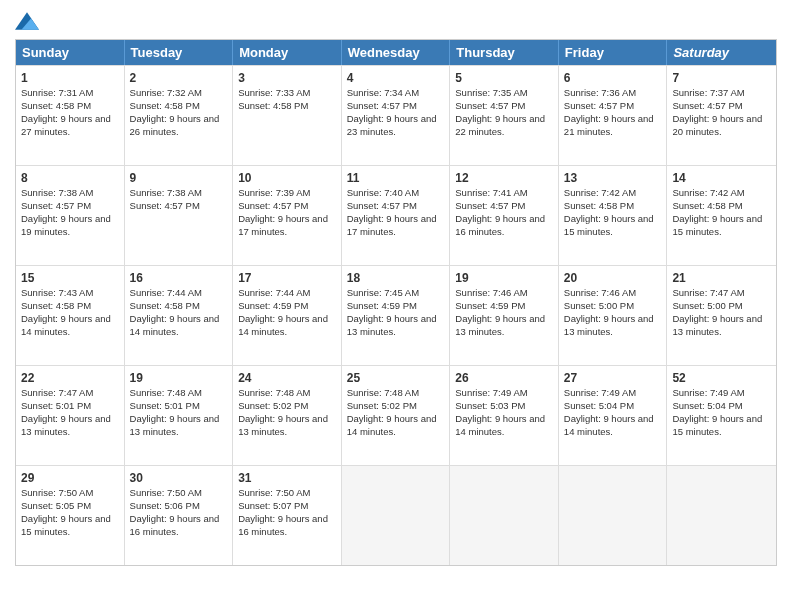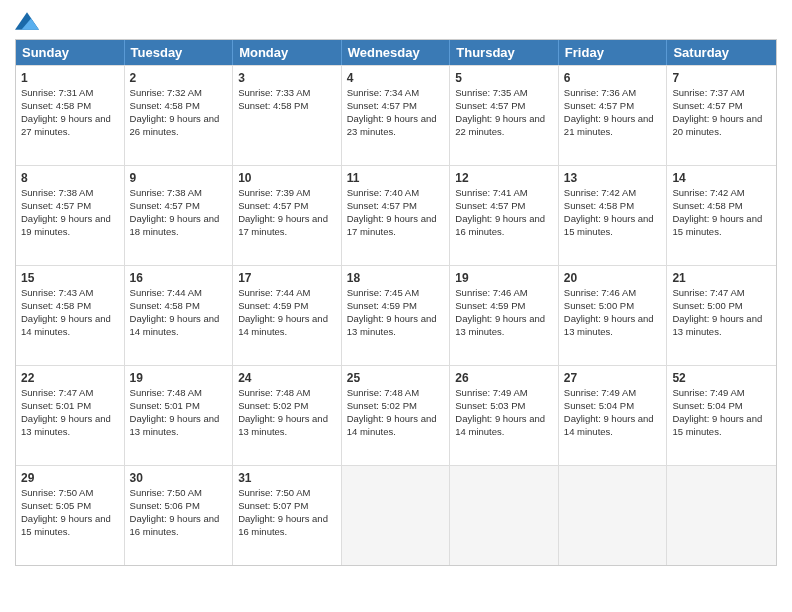--- a/index.html
+++ b/index.html
@@ -69,20 +69,21 @@
     .cal-header-cell {
       color: #fff;
       font-size: 13px;
       font-weight: bold;
       padding: 5px 6px;
       text-align: left;
       border-right: 1px solid #5a9ad5;
     }
     .cal-header-cell:last-child {
       border-right: none;
+      font-style: italic;
     }
     .cal-body {
       flex: 1;
       display: flex;
       flex-direction: column;
     }
     .cal-row {
       display: grid;
       grid-template-columns: repeat(7, 1fr);
       flex: 1;
@@ -191,21 +192,20 @@
           <div class="cal-cell">
             <span class="day-num">8</span>
             <span class="cell-text">Sunrise: 7:38 AM</span>
             <span class="cell-text">Sunset: 4:57 PM</span>
             <span class="cell-text">Daylight: 9 hours and 19 minutes.</span>
           </div>
           <div class="cal-cell">
             <span class="day-num">9</span>
             <span class="cell-text">Sunrise: 7:38 AM</span>
             <span class="cell-text">Sunset: 4:57 PM</span>
-            <span class="cell-text">Daylight: 9 hours and 18 minutes.</span>
           </div>
           <div class="cal-cell">
             <span class="day-num">10</span>
             <span class="cell-text">Sunrise: 7:39 AM</span>
             <span class="cell-text">Sunset: 4:57 PM</span>
             <span class="cell-text">Daylight: 9 hours and 17 minutes.</span>
           </div>
           <div class="cal-cell">
             <span class="day-num">11</span>
             <span class="cell-text">Sunrise: 7:40 AM</span>

